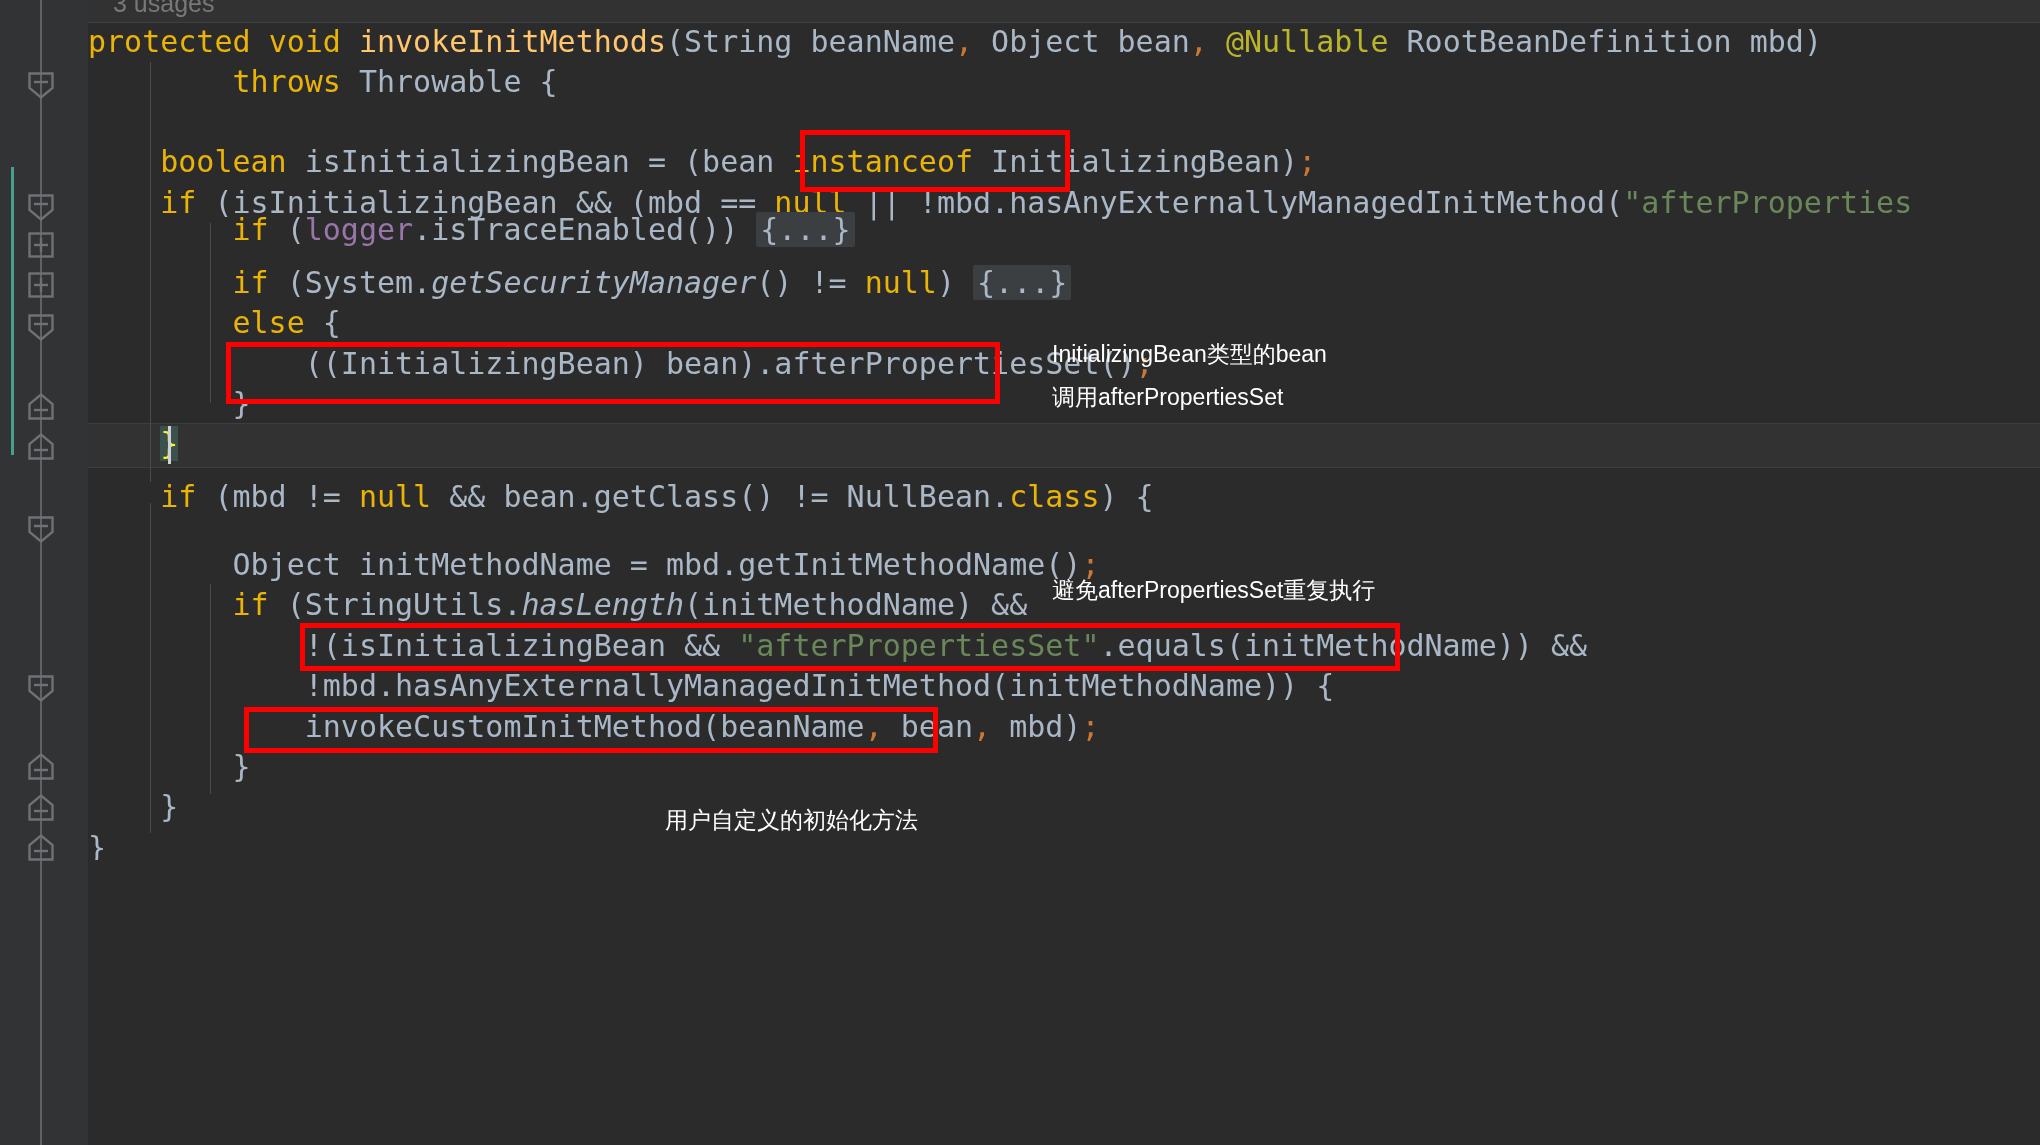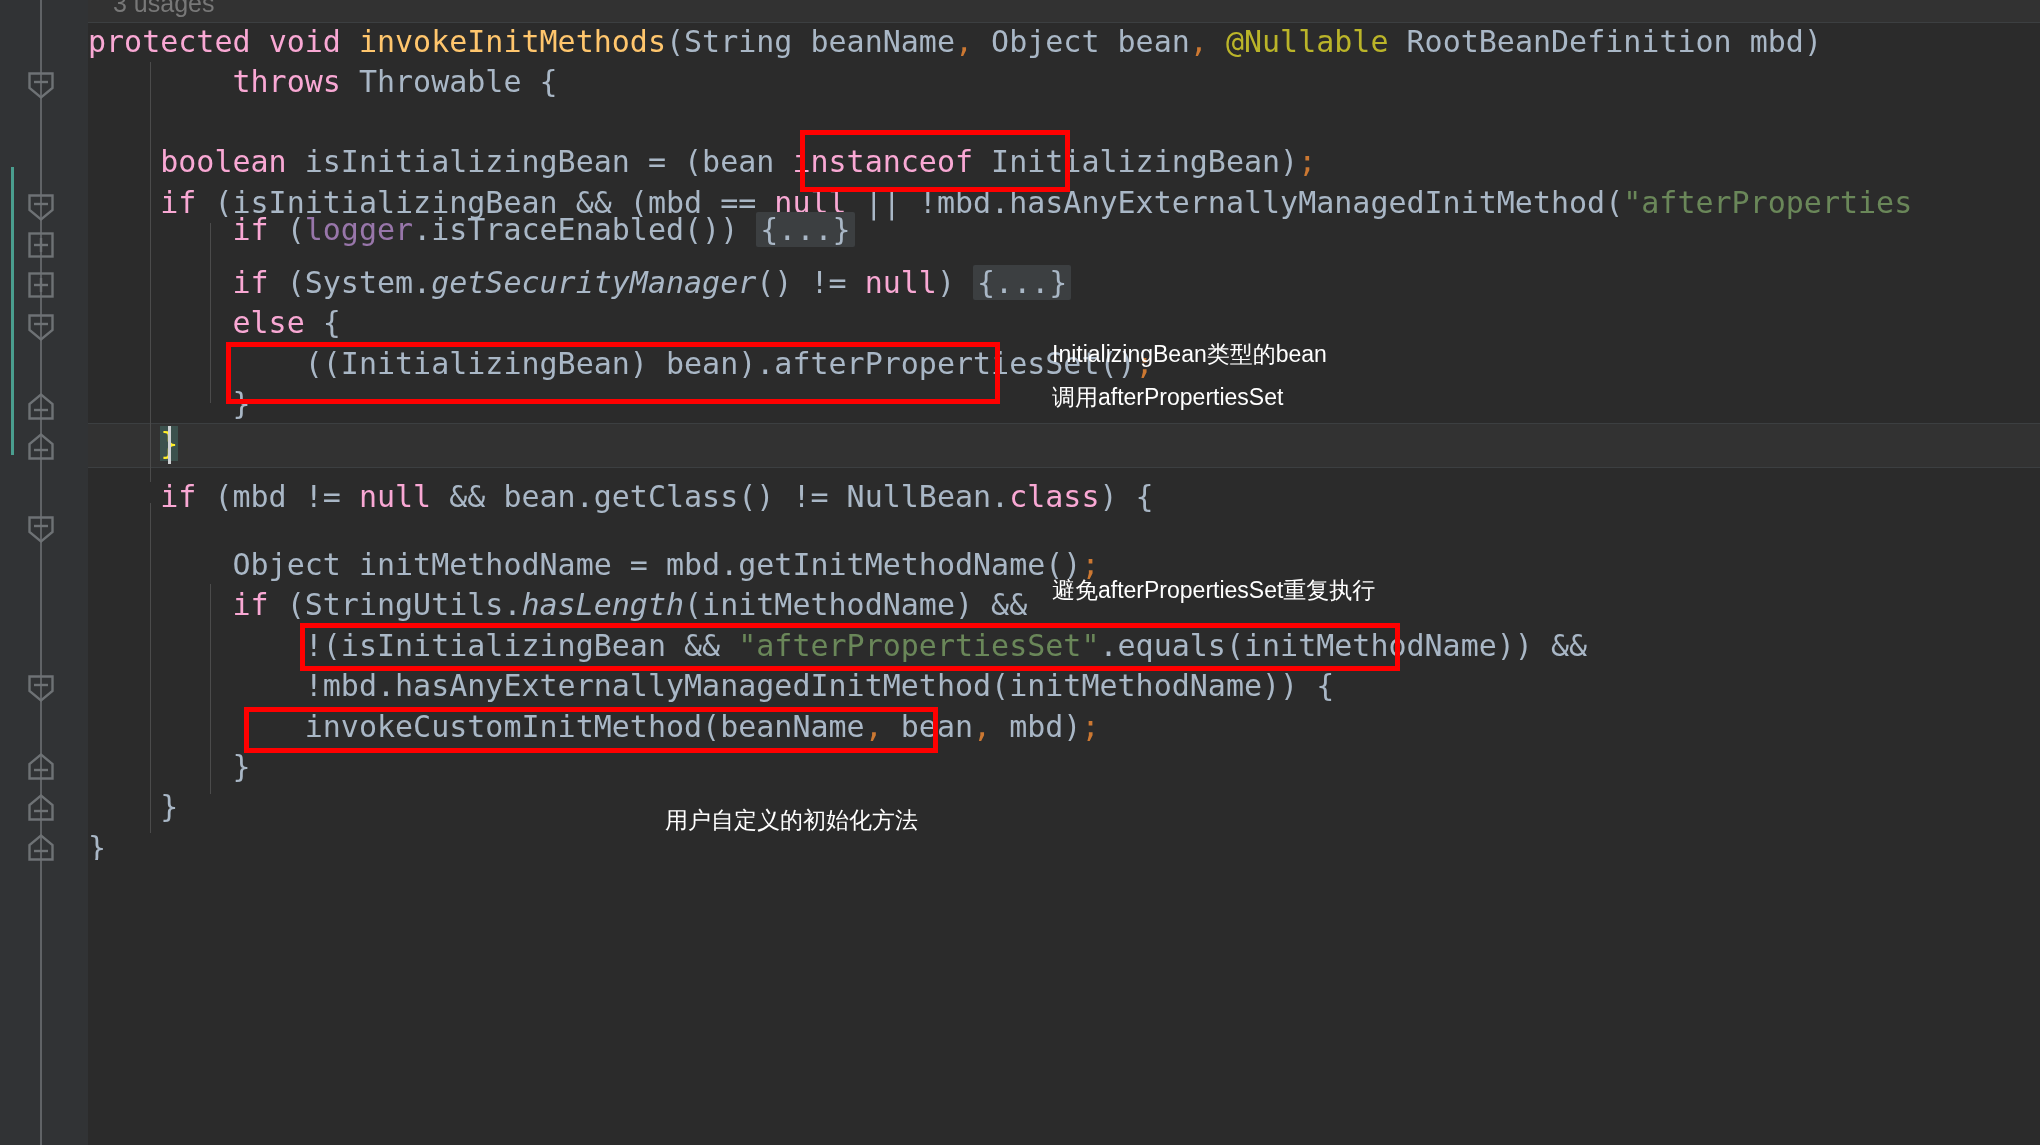--- a/index.html
+++ b/index.html
@@ -85,21 +85,21 @@
   }
 
   
   .indent-guide {
     position: absolute;
     width: 1px;
     background: #4b4b4b;
   }
 
   
-  .kw   { color: #f9a8d4; }         
+  .kw   { color: #eab308; }         
   .id   { color: #a9b7c6; }         
   .mth  { color: #ffc66d; }         
   .ann  { color: #bbb529; }         
   .str  { color: #6a8759; }         
   .fld  { color: #9876aa; }         
   .stat { font-style: italic; }     
   .punc { color: #cc7832; }         
   .brace-hl {
     background: #3b514d;
     color: #ffef28;

